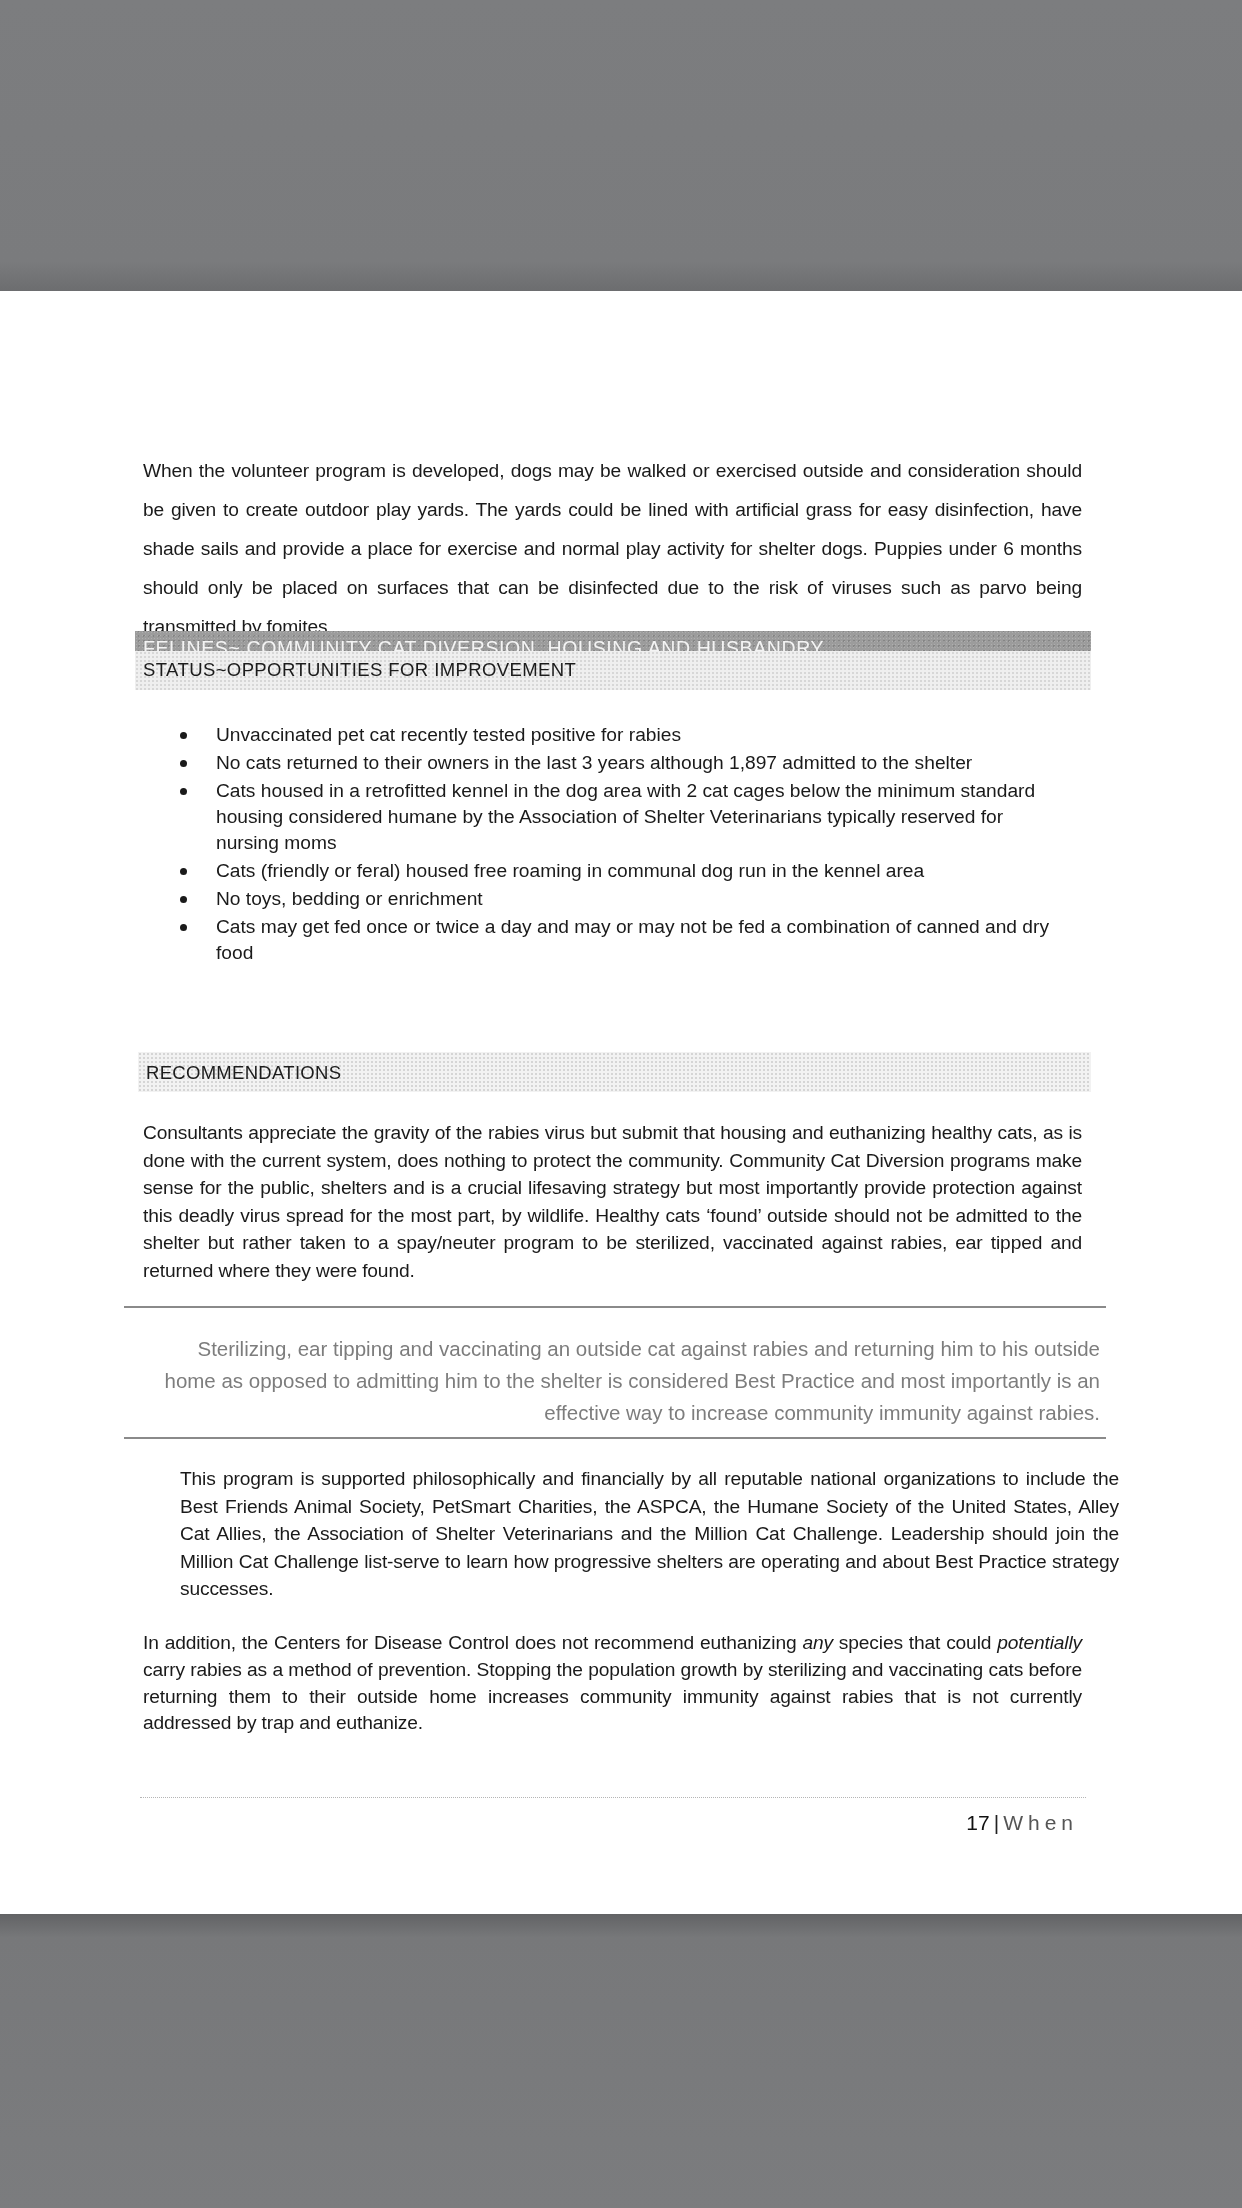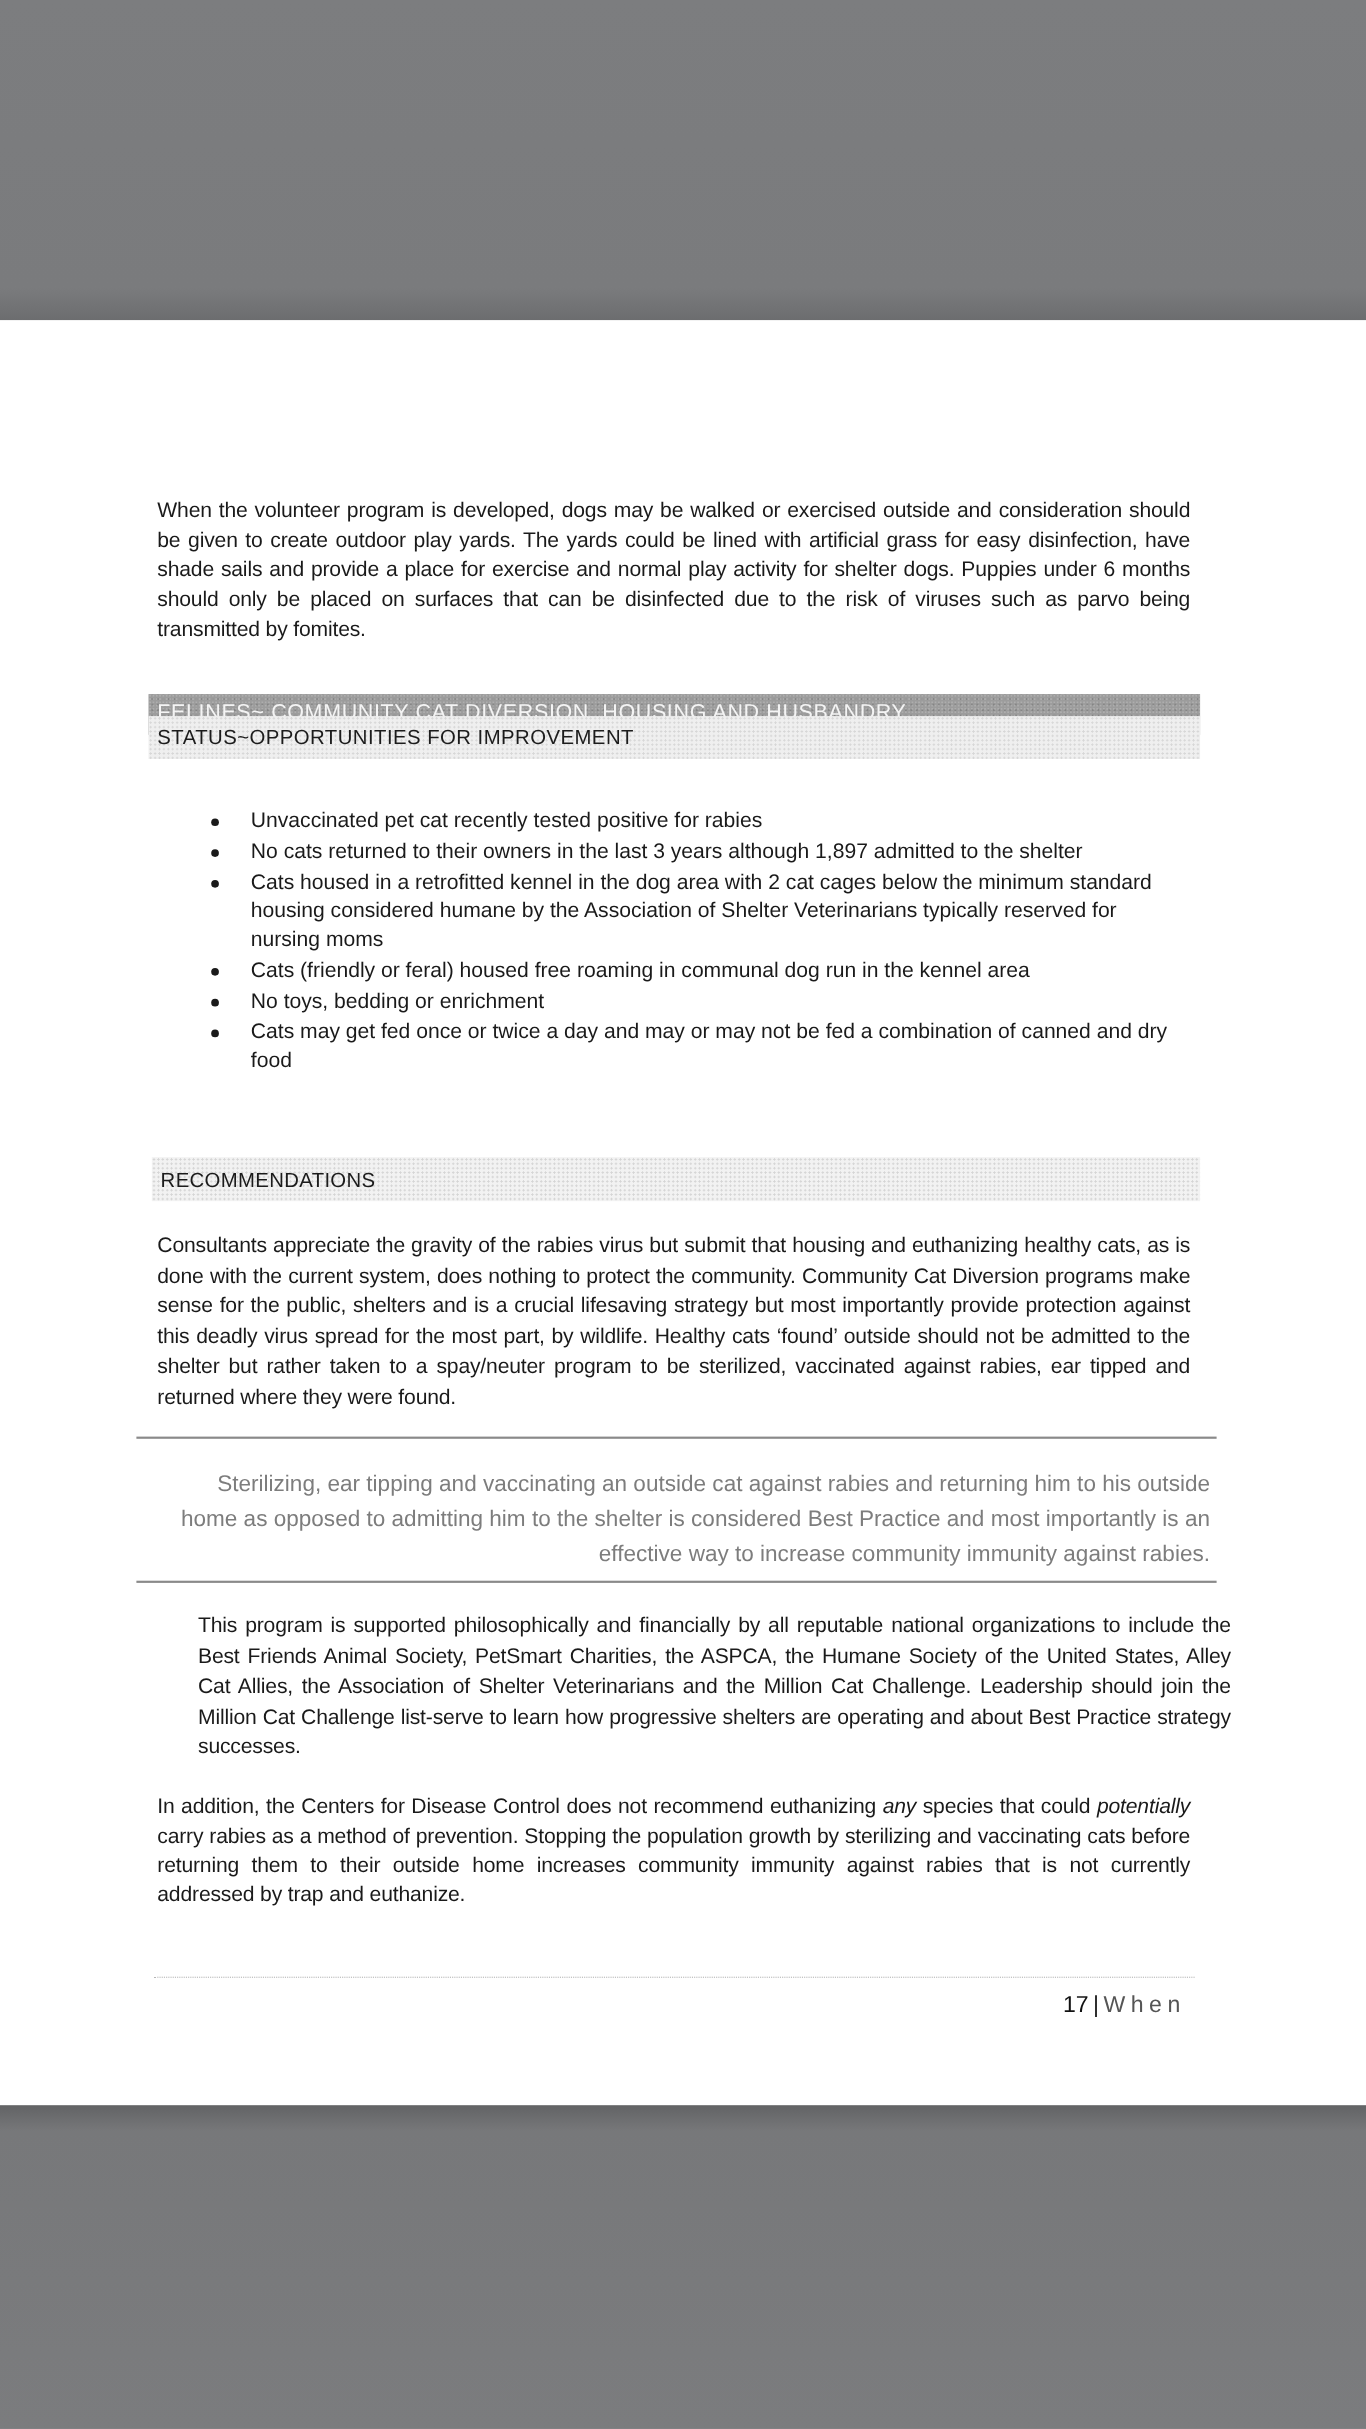--- a/index.html
+++ b/index.html
@@ -31,21 +31,21 @@
       left: 0; top: 291px;
       width: 1242px; height: 1623px;
       background: #ffffff;
       color: #1a1a1a;
     }
     .para {
       position: absolute;
       left: 143px;
       width: 939px;
       font-size: 19.2px;
-      line-height: 27px;
+      line-height: 39px;
       text-align: justify;
       text-align-last: left;
       letter-spacing: -0.15px;
       margin: 0;
     }
     .p1 { top: 160px; }
     .bar-dark {
       position: absolute;
       left: 135px; top: 340px;
       width: 956px; height: 37px;
@@ -78,21 +78,21 @@
       left: 8px; top: 8px;
       font-size: 18.5px;
       color: #1c1c1c;
       letter-spacing: 0.4px;
       white-space: nowrap;
     }
     .bullets {
       position: absolute;
       left: 180px; top: 431px;
       width: 880px;
-      margin: 12px; padding: 0;
+      margin: 0; padding: 0;
       list-style: none;
       font-size: 19.2px;
       line-height: 26px;
     }
     .bullets li {
       position: relative;
       padding-left: 36px;
       margin-bottom: 2px;
     }
     .bullets li .dot {

